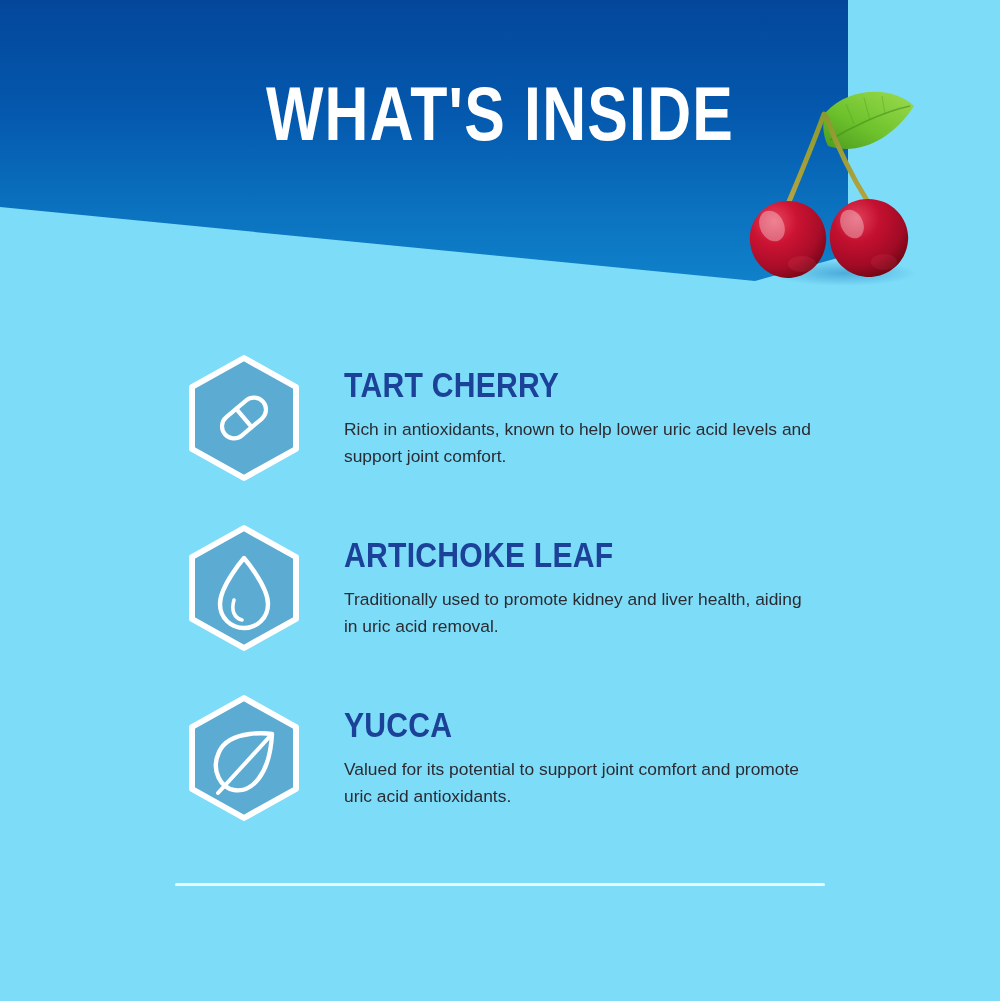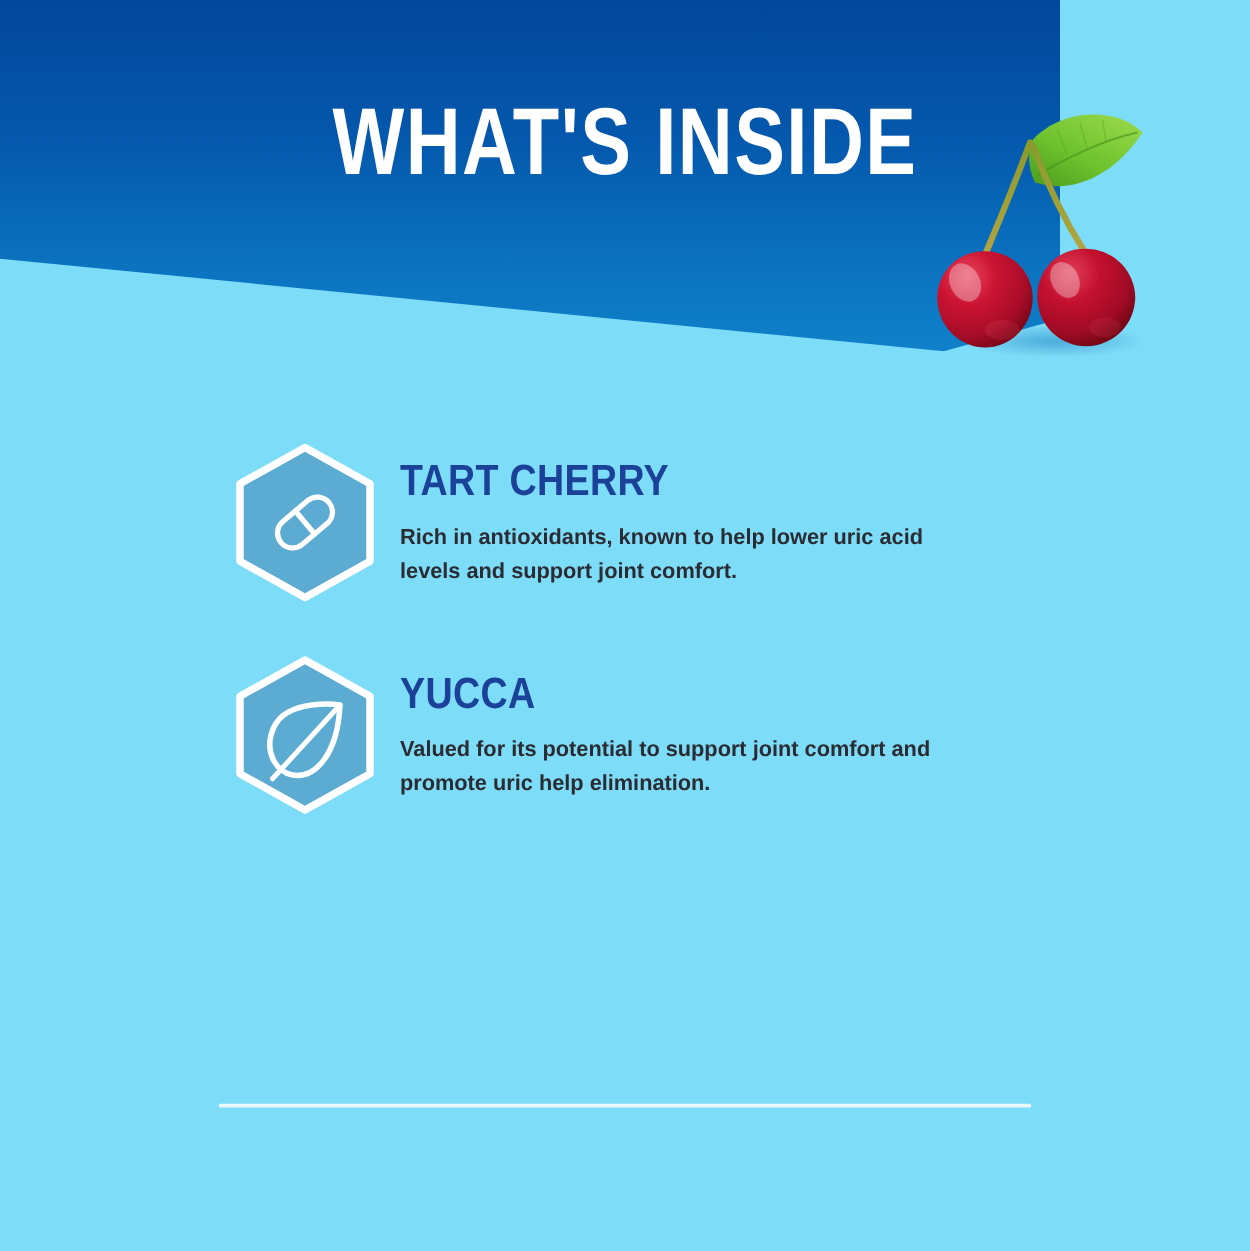--- a/index.html
+++ b/index.html
@@ -72,40 +72,40 @@
   .hex-wrap {
     position: relative;
     width: 116px;
     height: 128px;
     flex: 0 0 116px;
     margin-top: 2px;
   }
   .hex-wrap svg { display: block; }
 
   .row-text {
-    margin-left: 18px;
+    margin-left: 42px;
     padding-top: 14px;
   }
   .row-title {
     color: #1b4298;
     font-family: "Liberation Sans Narrow", "Liberation Sans", sans-serif;
     font-weight: 700;
     font-size: 35px;
     line-height: 38px;
     letter-spacing: 0.3px;
     transform: scaleX(0.86);
     transform-origin: left center;
     white-space: nowrap;
     margin: 0 0 12px 0;
   }
   .row-desc {
     color: #2b2b33;
     font-size: 17.4px;
     line-height: 26.5px;
-    font-weight: 700;
+    font-weight: 400;
     max-width: 470px;
     margin: 0;
   }
 
   
   .divider {
     position: absolute;
     left: 175px;
     width: 650px;
     height: 3px;
@@ -183,28 +183,41 @@
       </svg>
     </div>
     <div class="row-text">
       <h2 class="row-title">TART CHERRY</h2>
       <p class="row-desc">Rich in antioxidants, known to help lower uric acid levels and support joint comfort.</p>
     </div>
   </div>
 
   <div class="divider d1"></div>
 
+  <div class="row">
+    <div class="hex-wrap">
+      <svg width="116" height="128" viewBox="0 0 116 128" xmlns="http://www.w3.org/2000/svg">
+        <polygon points="58,4 110,33 110,95 58,124 6,95 6,33" fill="#5cabd2" stroke="#ffffff" stroke-width="6" stroke-linejoin="round"></polygon>
+        <path d="M58 34 C58 34 82 62 82 80 C82 94 71 104 58 104 C45 104 34 94 34 80 C34 62 58 34 58 34 Z" fill="none" stroke="#ffffff" stroke-width="4.4" stroke-linejoin="round"></path>
+        <path d="M48 76 C45 86 48 94 56 96" fill="none" stroke="#ffffff" stroke-width="3.6" stroke-linecap="round"></path>
+      </svg>
+    </div>
+    <div class="row-text">
+      <h2 class="row-title">ARTICHOKE LEAF</h2>
+      <p class="row-desc">Traditionally used to promote kidney and liver health, aiding in uric acid removal.</p>
+    </div>
+  </div>
 
   <div class="row">
     <div class="hex-wrap">
       <svg width="116" height="128" viewBox="0 0 116 128" xmlns="http://www.w3.org/2000/svg">
         <polygon points="58,4 110,33 110,95 58,124 6,95 6,33" fill="#5cabd2" stroke="#ffffff" stroke-width="6" stroke-linejoin="round"></polygon>
         <path d="M86 40 C86 40 44 34 33 58 C24 78 36 94 48 96 C66 99 84 80 86 40 Z" fill="none" stroke="#ffffff" stroke-width="4.4" stroke-linejoin="round"></path>
         <path d="M86 40 L32 99" fill="none" stroke="#ffffff" stroke-width="4.0" stroke-linecap="round"></path>
       </svg>
     </div>
     <div class="row-text">
       <h2 class="row-title">YUCCA</h2>
-      <p class="row-desc">Valued for its potential to support joint comfort and promote uric help elimination.</p>
+      <p class="row-desc">Valued for its potential to support joint comfort and promote uric acid antioxidants.</p>
     </div>
   </div>
 
 </div>
 
 </body></html>

